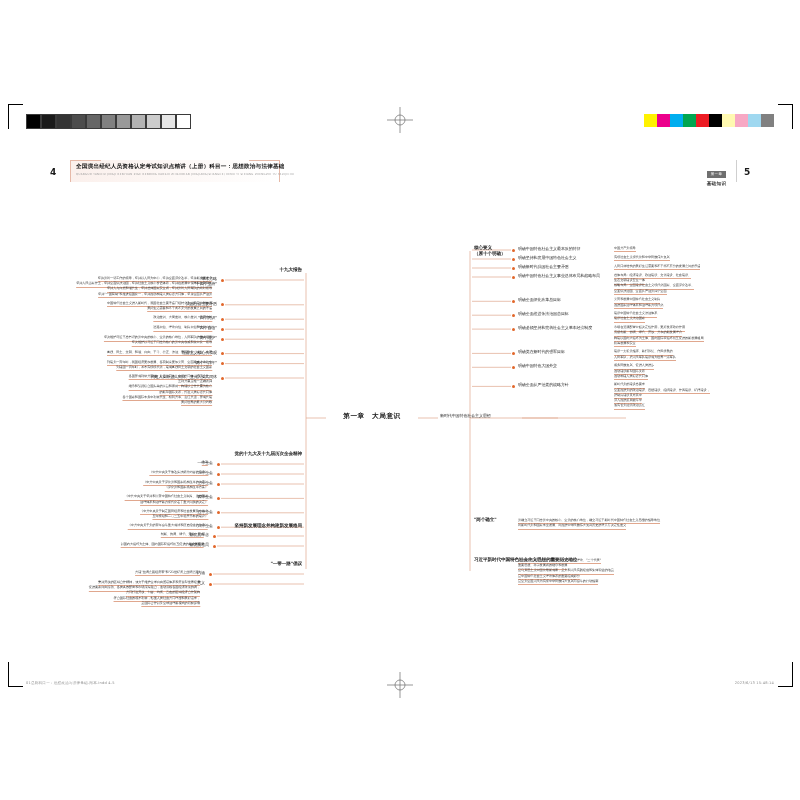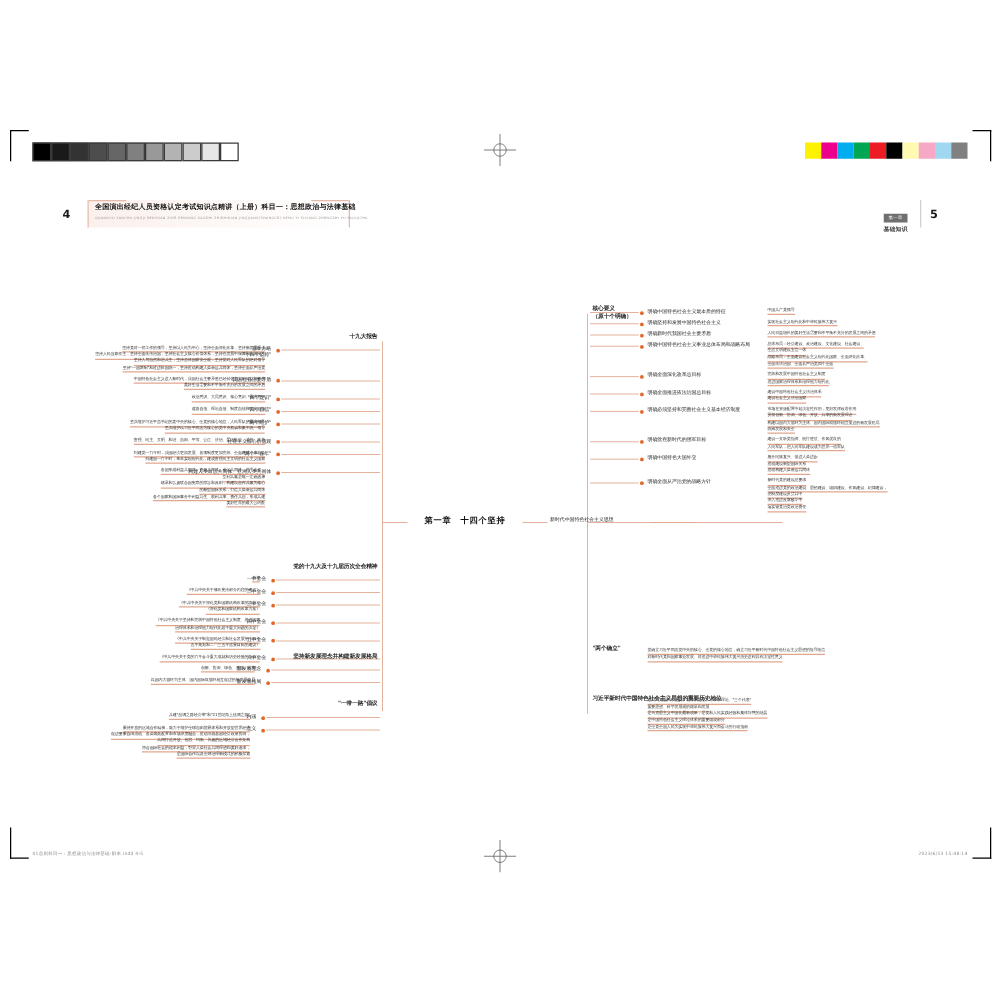--- a/index.html
+++ b/index.html
@@ -272,21 +272,21 @@
         <line x1="472" y1="63" x2="511" y2="63" stroke="#e0a78e" stroke-width="0.7"></line>
         <line x1="472" y1="72" x2="511" y2="72" stroke="#e0a78e" stroke-width="0.7"></line>
         <line x1="472" y1="96.3" x2="511" y2="96.3" stroke="#e0a78e" stroke-width="0.7"></line>
         <line x1="472" y1="110.2" x2="511" y2="110.2" stroke="#e0a78e" stroke-width="0.7"></line>
         <line x1="472" y1="124.10000000000001" x2="511" y2="124.10000000000001" stroke="#e0a78e" stroke-width="0.7"></line>
         <line x1="472" y1="148.4" x2="511" y2="148.4" stroke="#e0a78e" stroke-width="0.7"></line>
         <line x1="472" y1="162.3" x2="511" y2="162.3" stroke="#e0a78e" stroke-width="0.7"></line>
         <line x1="472" y1="181.4" x2="511" y2="181.4" stroke="#e0a78e" stroke-width="0.7"></line>
       </svg>
     <div id="nodes">
-        <div class="node center" style="top: 207px; left: 372px; text-align: center; transform: translateX(-50%);">第一章　十四个坚持</div>
+        <div class="node center" style="top: 207px; left: 372px; text-align: center; transform: translateX(-50%);">第一章　大局意识</div>
         <div class="node lvl2" style="top: 209px; left: 440px;">新时代中国特色社会主义思想</div>
         <div class="node lvl1" style="top: 62px; left: 302px; text-align: right; transform: translateX(-100%); white-space: pre;">十九大报告</div>
         <div class="node lvl2" style="top: 72px; left: 217px; text-align: right; transform: translateX(-100%); white-space: pre;">基本方略
 "十四个坚持"</div>
         <div class="dot" style="left: 220.5px; top: 73.5px;"></div>
         <div class="node tiny" style="top: 72px; left: 212px; text-align: right; transform: translateX(-100%); color: rgb(52, 52, 52); border-bottom: 0.4px solid rgb(224, 167, 142); padding-bottom: 0.5px;">坚持党对一切工作的领导，坚持以人民为中心，坚持全面深化改革，坚持新发展理念</div>
         <div class="node tiny" style="top: 77.2px; left: 212px; text-align: right; transform: translateX(-100%); color: rgb(52, 52, 52); border-bottom: 0.4px solid rgb(224, 167, 142); padding-bottom: 0.5px;">坚持人民当家作主，坚持全面依法治国，坚持社会主义核心价值体系，坚持在发展中保障和改善民生</div>
         <div class="node tiny" style="top: 82.4px; left: 212px; text-align: right; transform: translateX(-100%); color: rgb(52, 52, 52); border-bottom: 0.4px solid rgb(224, 167, 142); padding-bottom: 0.5px;">坚持人与自然和谐共生，坚持总体国家安全观，坚持党对人民军队的绝对领导</div>
         <div class="node tiny" style="top: 87.6px; left: 212px; text-align: right; transform: translateX(-100%); color: rgb(52, 52, 52); border-bottom: 0.4px solid rgb(224, 167, 142); padding-bottom: 0.5px;">坚持"一国两制"和推进祖国统一，坚持推动构建人类命运共同体，坚持全面从严治党</div>
         <div class="node lvl2" style="top: 96.8px; left: 217px; text-align: right; transform: translateX(-100%); white-space: pre;">我国社会主要矛盾</div>

